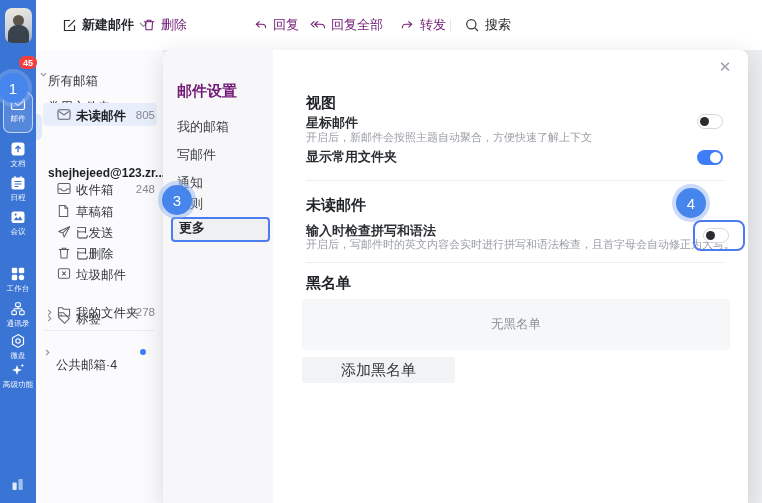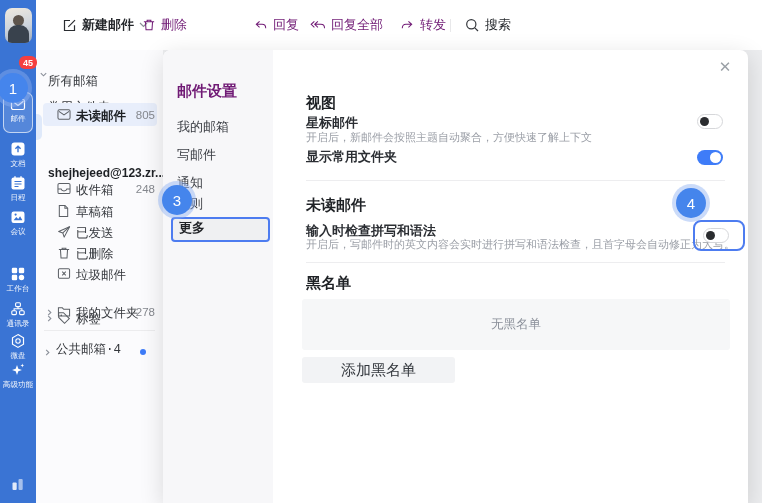--- a/index.html
+++ b/index.html
@@ -28,21 +28,21 @@
 
   
   .step{position:absolute;width:30px;height:30px;border-radius:50%;background:#4585ec;color:#fff;font-size:15px;
         display:flex;align-items:center;justify-content:center;box-shadow:0 0 0 4px rgba(140,176,242,.45);z-index:40;}
 
   
   .folders{position:absolute;left:36px;top:50px;width:127px;height:453px;background:#fbfbfd;z-index:3;}
   .handle{position:absolute;left:0;top:64px;width:6px;height:26px;background:#dfe9fa;border-radius:0 5px 5px 0;}
   .frow{position:absolute;left:0;width:127px;height:22px;font-size:12.5px;color:#34373c;}
   .frow .cap{position:absolute;left:40px;top:4px;white-space:nowrap;}
-  .frow .cap2{position:absolute;left:20px;top:0;white-space:nowrap;font-family:Liberation Mono, monospace;}
+  .frow .cap2{position:absolute;left:20px;top:16px;white-space:nowrap;}
   .frow .cap3{position:absolute;left:12px;top:10px;white-space:nowrap;text-align:center;}
   .frow .ic{position:absolute;left:21px;top:4px;color:#5c6066;}
   .frow .car{position:absolute;top:7px;color:#8a8f99;}
   .frow .cnt{position:absolute;right:8px;top:5px;font-size:11.5px;color:#85888e;}
   .sel-bg{position:absolute;left:7px;top:53px;width:114px;height:23px;background:#e8eefb;border-radius:4px;}
   .fdiv{position:absolute;left:8px;top:280px;width:111px;height:1px;background:#ececee;}
   .bluedot{position:absolute;left:104px;top:8px;width:6px;height:6px;border-radius:50%;background:#3e7cf8;}
   .bold{font-weight:bold;color:#1e2125;}
 
   

